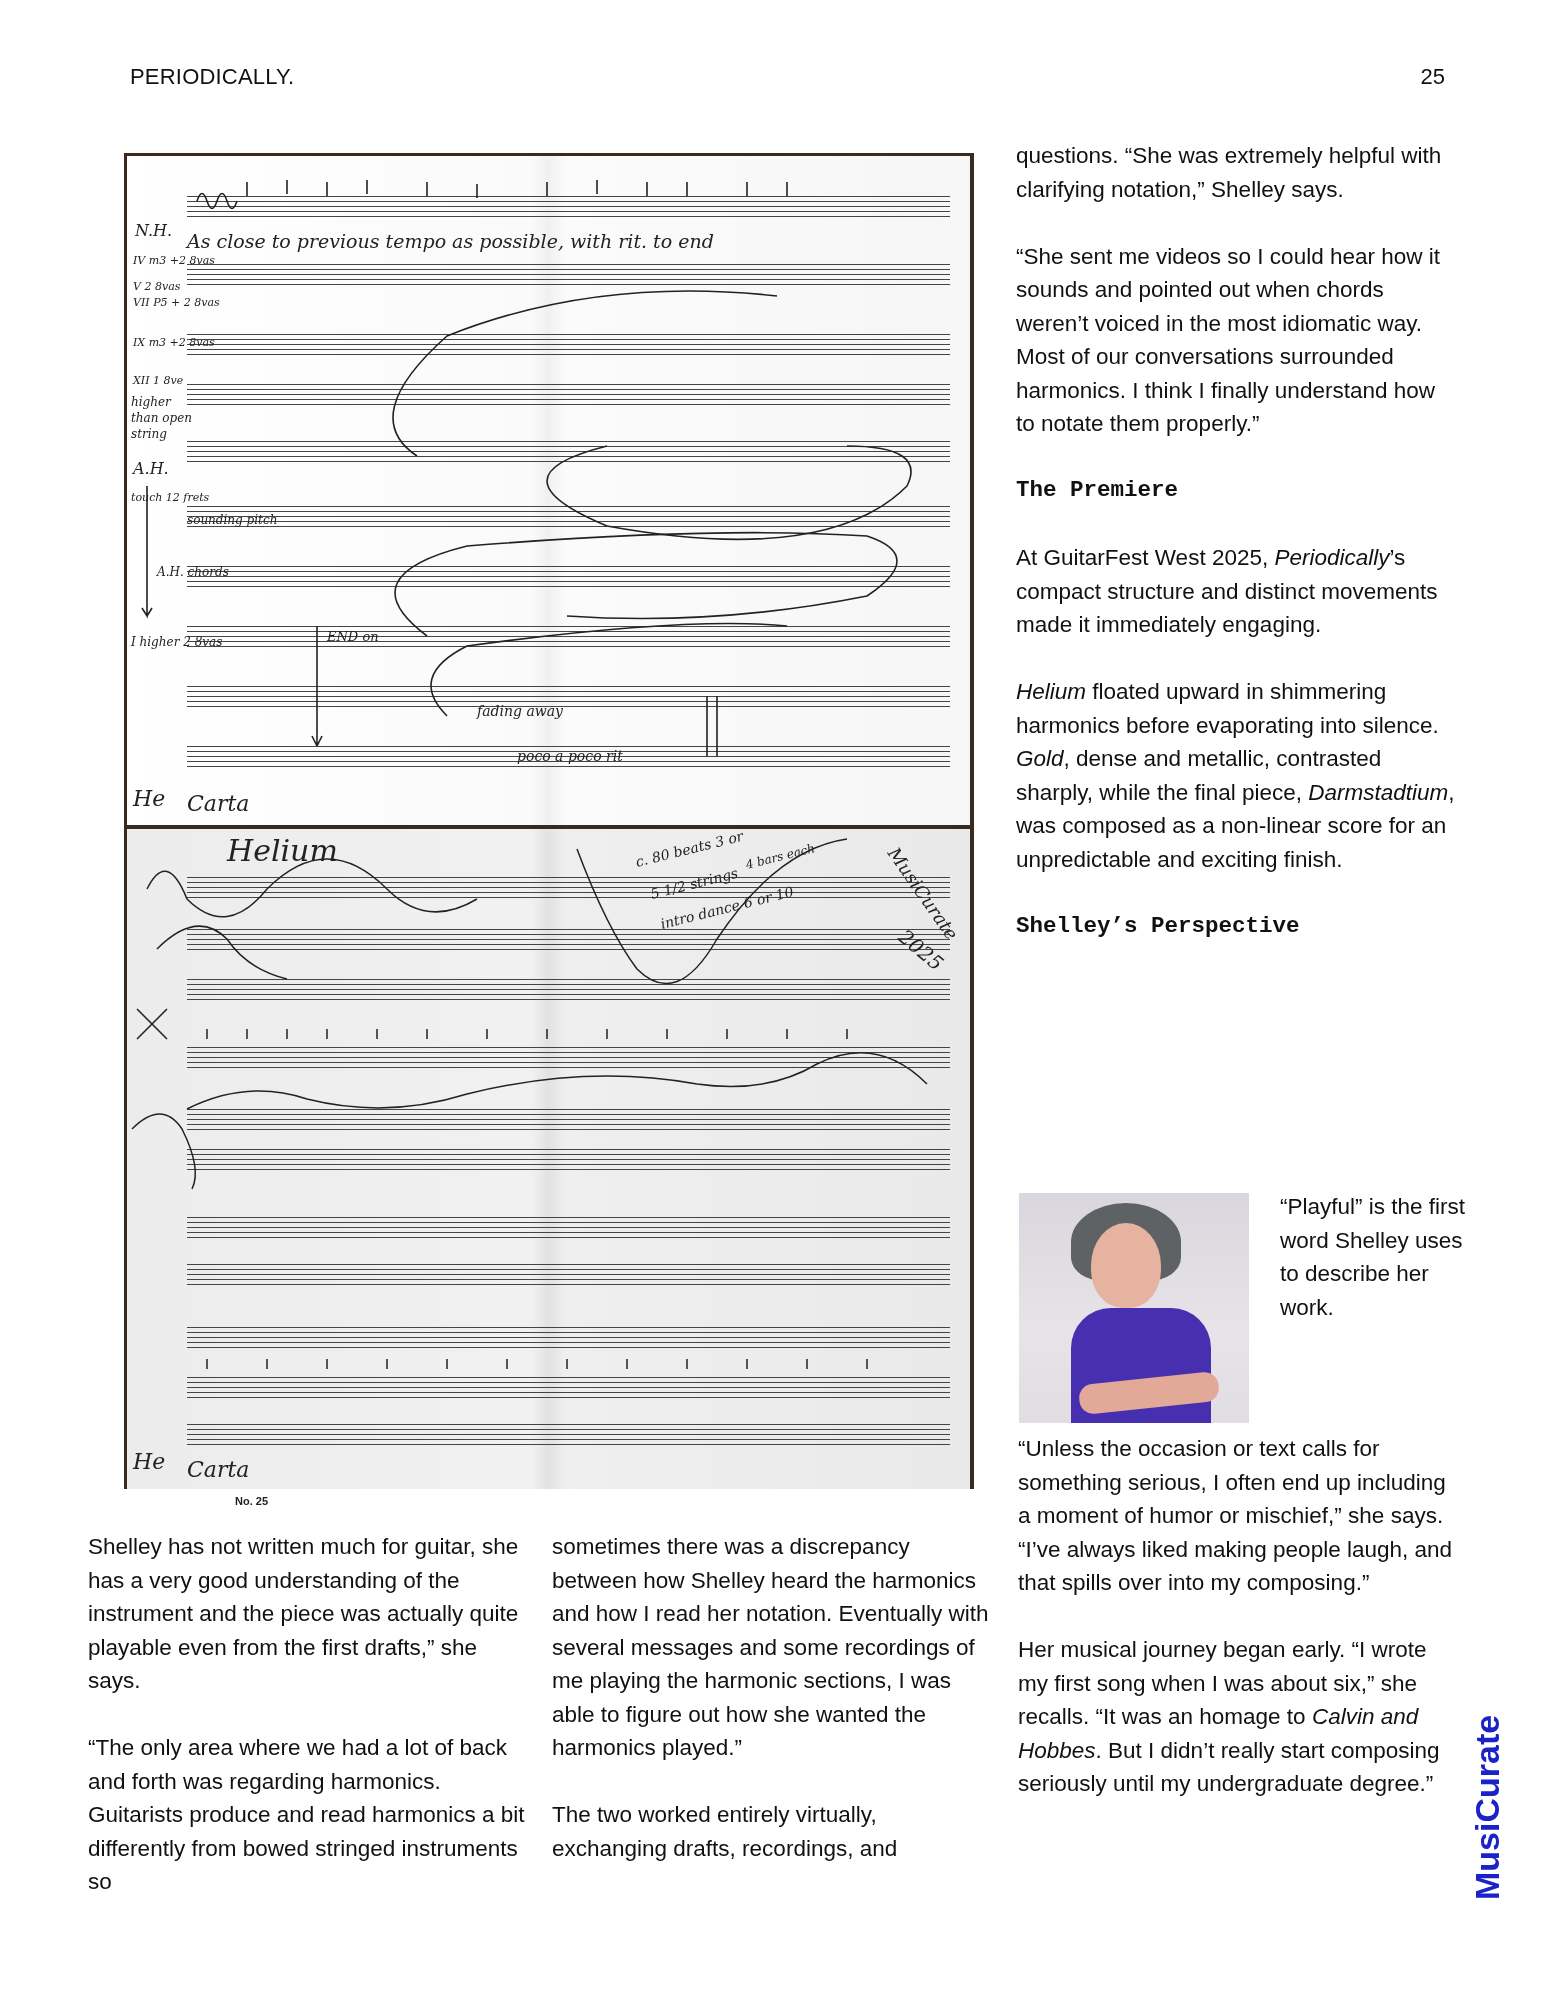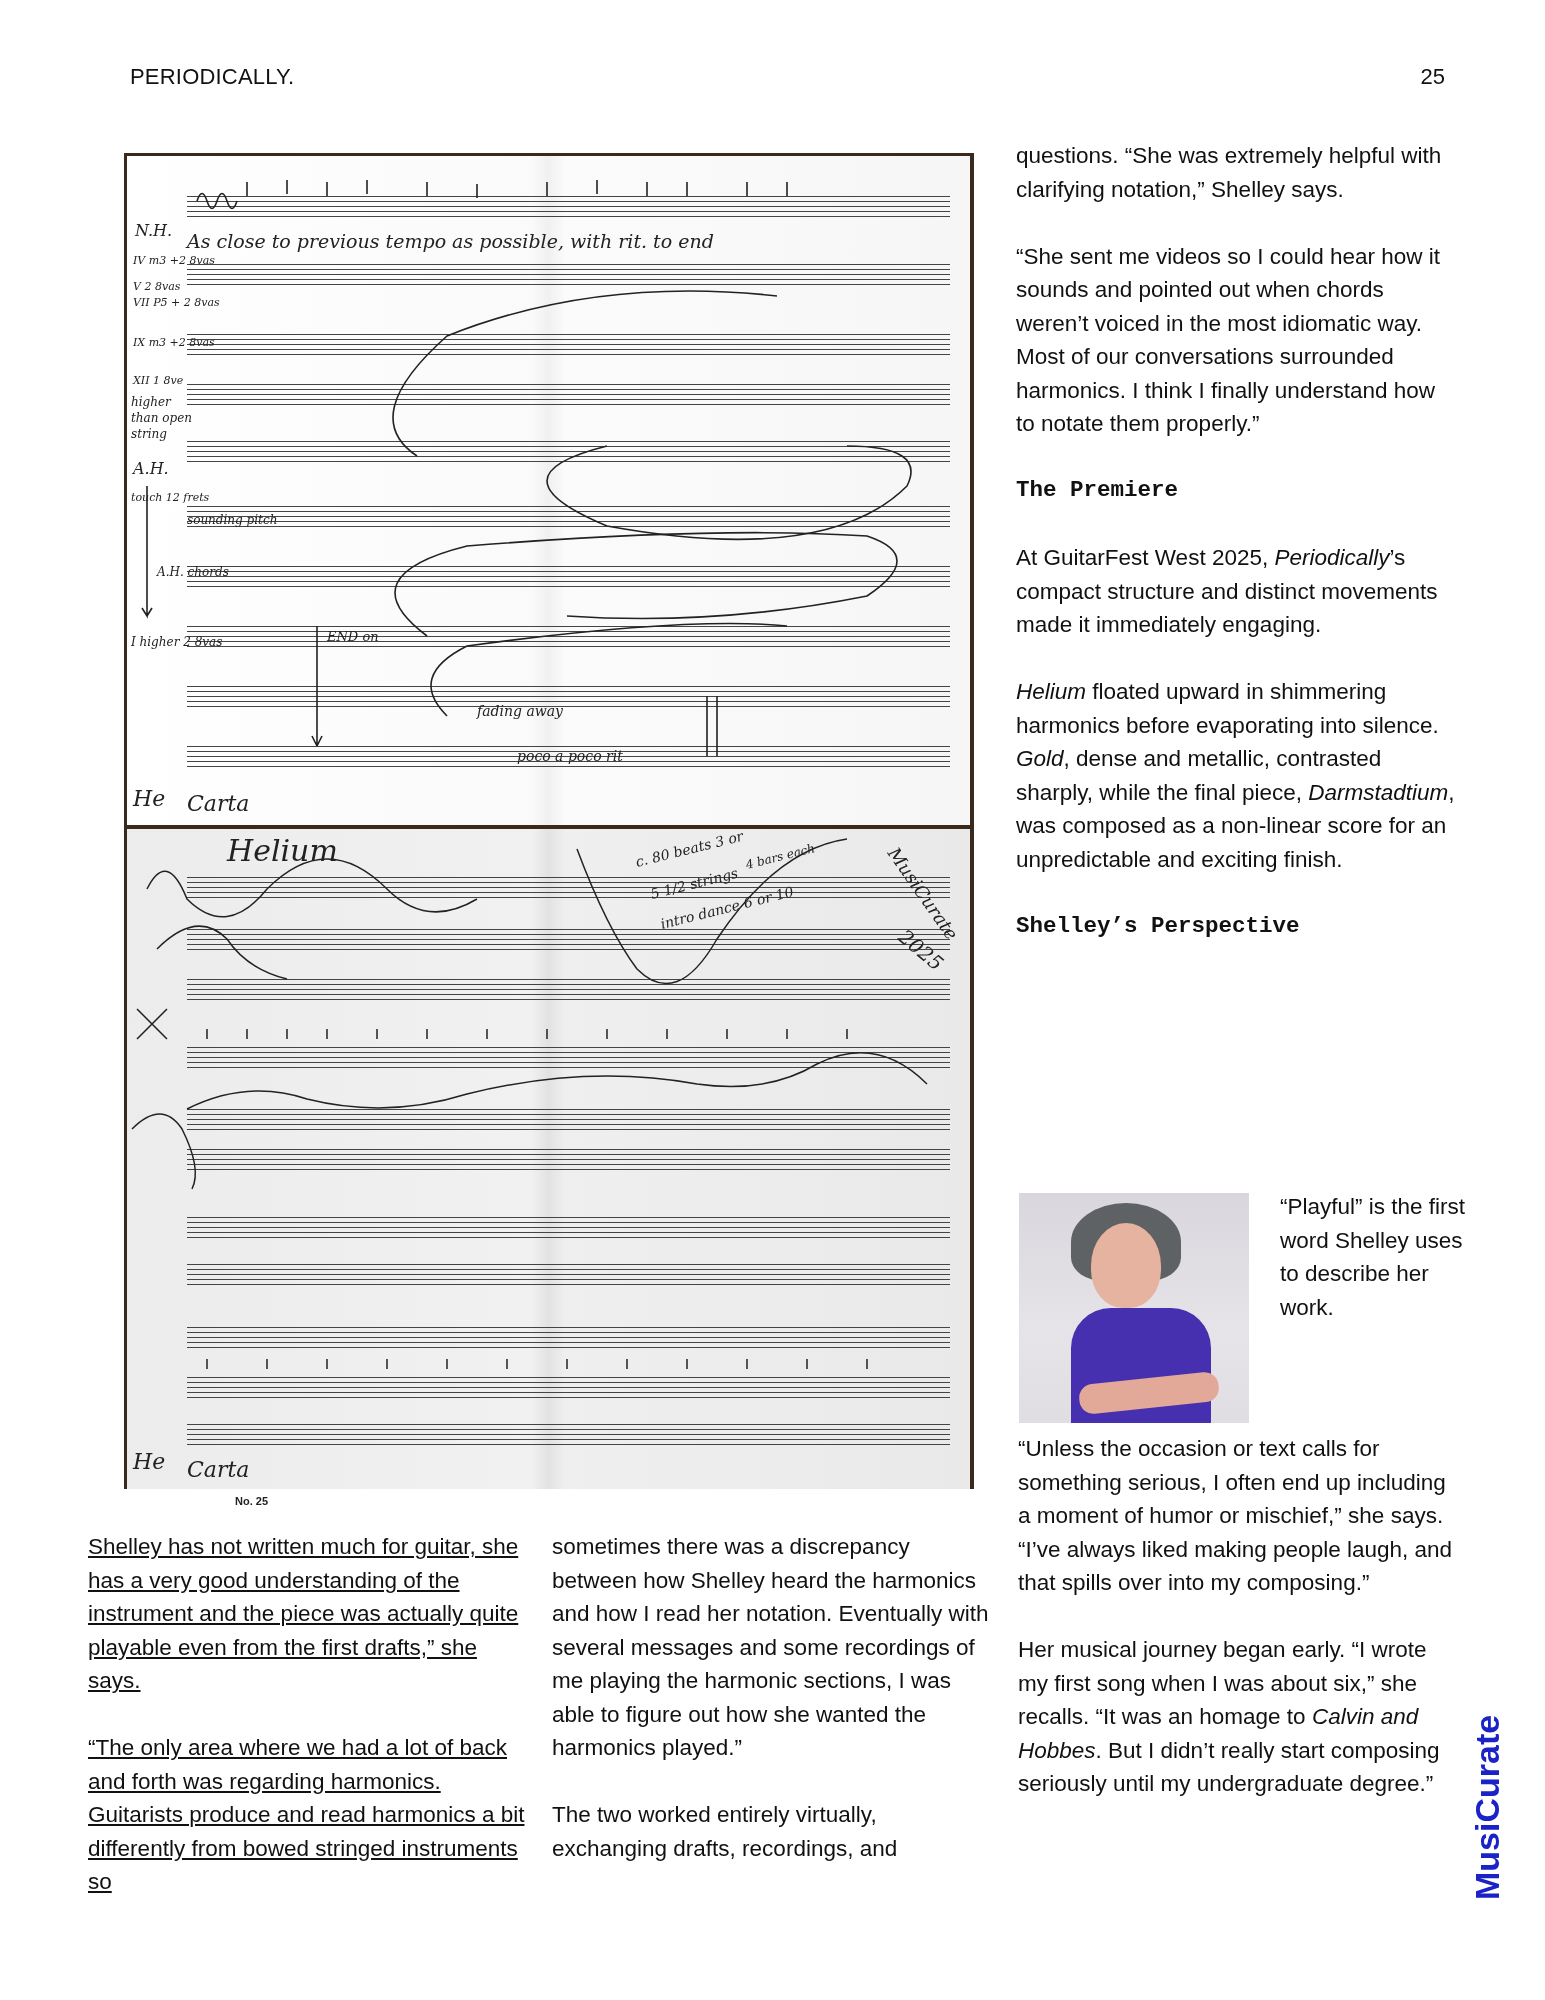--- a/index.html
+++ b/index.html
@@ -27,21 +27,21 @@
   .staff i { position: absolute; left: 0; right: 0; height: 1px; background: #444; }
   .staff i:nth-child(1){top:0} .staff i:nth-child(2){top:5px} .staff i:nth-child(3){top:10px} .staff i:nth-child(4){top:15px} .staff i:nth-child(5){top:20px}
   .carta { position: absolute; left: 60px; font-family: "DejaVu Serif", serif; font-style: italic; font-size: 22px; color: #222; }
   .carta-no { position: absolute; left: 108px; font-size: 11px; font-weight: bold; color: #222; margin-top: 28px; }
   .scribble { position: absolute; left: 0; top: 0; }
 
   .col { position: absolute; font-size: 22.5px; line-height: 33.5px; }
   .col p { margin: 0 0 33.5px 0; }
   .col h3 { margin: 0 0 33.5px 0; font-size: 22.5px; font-weight: bold; line-height: 33.5px; font-family: Liberation Mono, monospace; }
   .col-right { left: 1016px; top: 139px; width: 440px; }
-  .col-left { left: 88px; top: 1530px; width: 440px; text-decoration: underline; }
+  .col-left { left: 88px; top: 1530px; width: 440px; }
   .col-mid { left: 552px; top: 1530px; width: 440px; }
   .col-right-bottom { left: 1018px; top: 1432px; width: 440px; }
   em { font-style: italic; }
 
   .portrait {
     position: absolute; left: 1019px; top: 1193px; width: 230px; height: 230px;
     background: linear-gradient(180deg,#d9d7dd 0%,#e6e4e8 60%,#e0dee3 100%); overflow: hidden;
   }
   .portrait .dress { position: absolute; left: 52px; top: 115px; width: 140px; height: 130px; background: #4630b0; border-radius: 40px 40px 0 0; }
   .portrait .face { position: absolute; left: 72px; top: 30px; width: 70px; height: 85px; background: #e7b3a1; border-radius: 50% 50% 45% 45%; }

